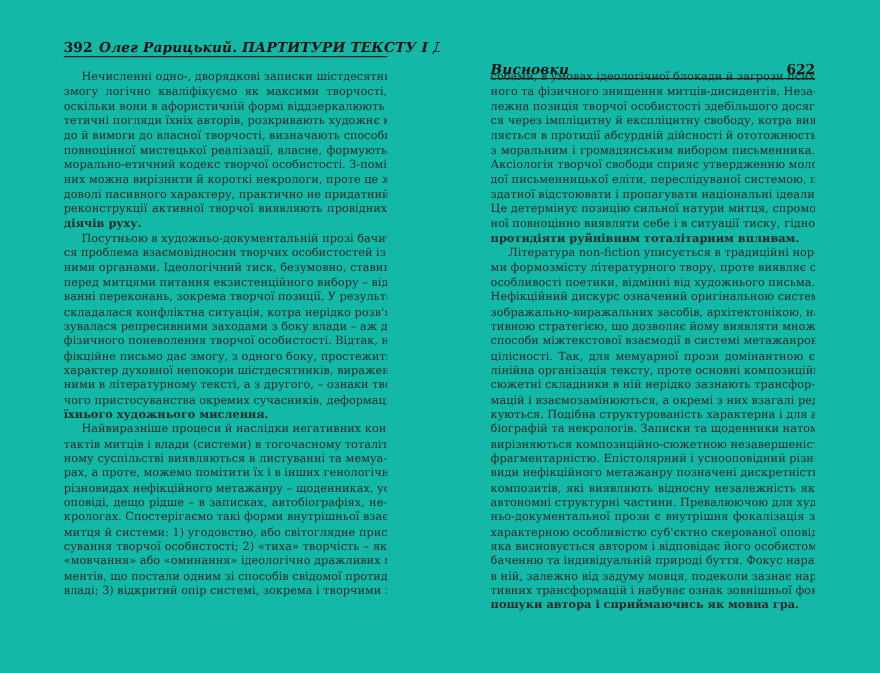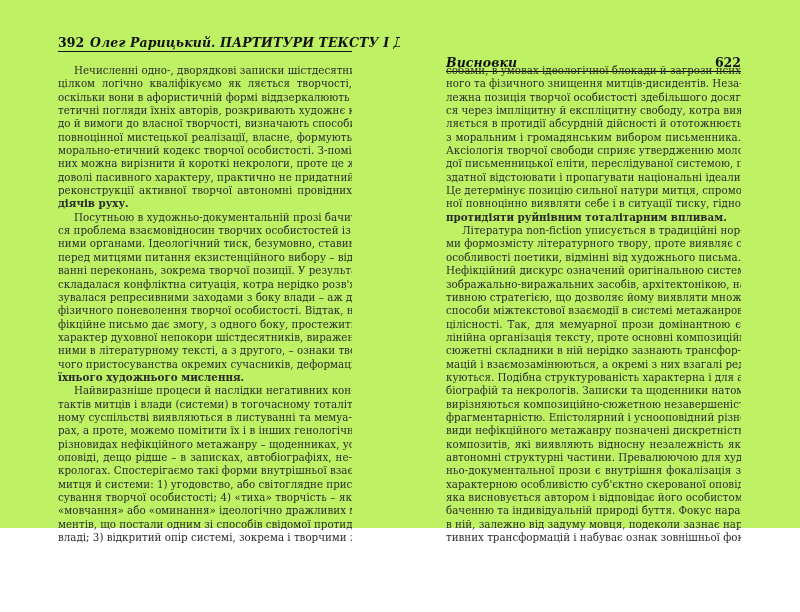--- a/index.html
+++ b/index.html
@@ -1,21 +1,21 @@
 <!DOCTYPE html>
 <html><head>
 <meta charset="utf-8">
 <style>
   html, body { margin:0; padding:0; }
   body {
     width:800px; height:612px; background:#ffffff; position:relative; overflow:hidden;
     font-family: "DejaVu Serif", "Liberation Serif", serif; color:#222;
   }
   .page {
-    position:absolute; top:0; width:400px; height:528px; background:#bef264;
+    position:absolute; top:0; width:400px; height:612px; background:#14b8a6;
   }
   .page.left { left:0; }
   .page.right { left:400px; }
   .header {
     position:absolute; top:35px; height:16px;
     border-bottom:1.5px solid #111;
     font-weight:bold; font-size:12.5px; line-height:16px; color:#111;
     display:flex; justify-content:space-between; align-items:flex-end;
     white-space:nowrap;
   }
@@ -42,29 +42,29 @@
 <body>
 
 <div class="page left">
   <div class="header">
     <span class="pnum">392</span>
     <span class="htitle">Олег Рарицький. ПАРТИТУРИ ТЕКСТУ І ДУХУ</span>
   </div>
   <div class="body" id="left-body">
       <div>
         <span class="line indent">Нечисленні одно-, дворядкові записки шістдесятників</span>
-        <span class="line">цілком логічно кваліфікуємо як ляється творчості,</span>
+        <span class="line">змогу логічно кваліфікуємо як максими творчості,</span>
         <span class="line">оскільки вони в афористичній формі віддзеркалюють ес-</span>
         <span class="line">тетичні погляди їхніх авторів, розкривають художнє кре-</span>
         <span class="line">до й вимоги до власної творчості, визначають способи</span>
         <span class="line">повноцінної мистецької реалізації, власне, формують</span>
         <span class="line">морально-етичний кодекс творчої особистості. З-поміж</span>
         <span class="line">них можна вирізнити й короткі некрологи, проте це жанр</span>
         <span class="line">доволі пасивного характеру, практично не придатний для</span>
-        <span class="line">реконструкції активної творчої автономні провідних</span>
+        <span class="line">реконструкції активної творчої виявляють провідних</span>
         <span class="line last">діячів руху.</span>
       </div>
       <div>
         <span class="line indent">Посутньою в художньо-документальній прозі бачить-</span>
         <span class="line">ся проблема взаємовідносин творчих особистостей із влад-</span>
         <span class="line">ними органами. Ідеологічний тиск, безумовно, ставив</span>
         <span class="line">перед митцями питання екзистенційного вибору – відпо-</span>
         <span class="line">ванні переконань, зокрема творчої позиції. У результаті</span>
         <span class="line">складалася конфліктна ситуація, котра нерідко розв'я-</span>
         <span class="line">зувалася репресивними заходами з боку влади – аж до</span>
@@ -77,21 +77,21 @@
       </div>
       <div>
         <span class="line indent">Найвиразніше процеси й наслідки негативних кон-</span>
         <span class="line">тактів митців і влади (системи) в тогочасному тоталітар-</span>
         <span class="line">ному суспільстві виявляються в листуванні та мемуа-</span>
         <span class="line">рах, а проте, можемо помітити їх і в інших генологічних</span>
         <span class="line">різновидах нефікційного метажанру – щоденниках, усній</span>
         <span class="line">оповіді, дещо рідше – в записках, автобіографіях, не-</span>
         <span class="line">крологах. Спостерігаємо такі форми внутрішньої взаємодії</span>
         <span class="line">митця й системи: 1) угодовство, або світоглядне присто-</span>
-        <span class="line">сування творчої особистості; 4) «тиха» творчість – як</span>
+        <span class="line">сування творчої особистості; 2) «тиха» творчість – як</span>
         <span class="line">«мовчання» або «оминання» ідеологічно дражливих мо-</span>
         <span class="line">ментів, що постали одним зі способів свідомої протидії</span>
         <span class="line">владі; 3) відкритий опір системі, зокрема і творчими за-</span>
       </div>
     </div>
 </div>
 
 <div class="page right">
   <div class="header">
     <span class="htitle">Висновки</span>
@@ -130,15 +130,16 @@
         <span class="line">фрагментарністю. Епістолярний і усноопо­відний різно-</span>
         <span class="line">види нефікційного метажанру позначені дискретністю</span>
         <span class="line">композитів, які виявляють відносну незалежність як</span>
         <span class="line">автономні структурні частини. Превалюючою для худож-</span>
         <span class="line">ньо-документальної прози є внутрішня фокалізація з</span>
         <span class="line">характерною особливістю суб'єктно скерованої оповіді,</span>
         <span class="line">яка висновується автором і відповідає його особистому</span>
         <span class="line">баченню та індивідуальній природі буття. Фокус нарації</span>
         <span class="line">в ній, залежно від задуму мовця, подеколи зазнає нара-</span>
         <span class="line">тивних трансформацій і набуває ознак зовнішньої фока-</span>
+        <span class="line last">пошуки автора і сприймаючись як мовна гра.</span>
       </div>
     </div>
 </div>
 
 </body></html>

